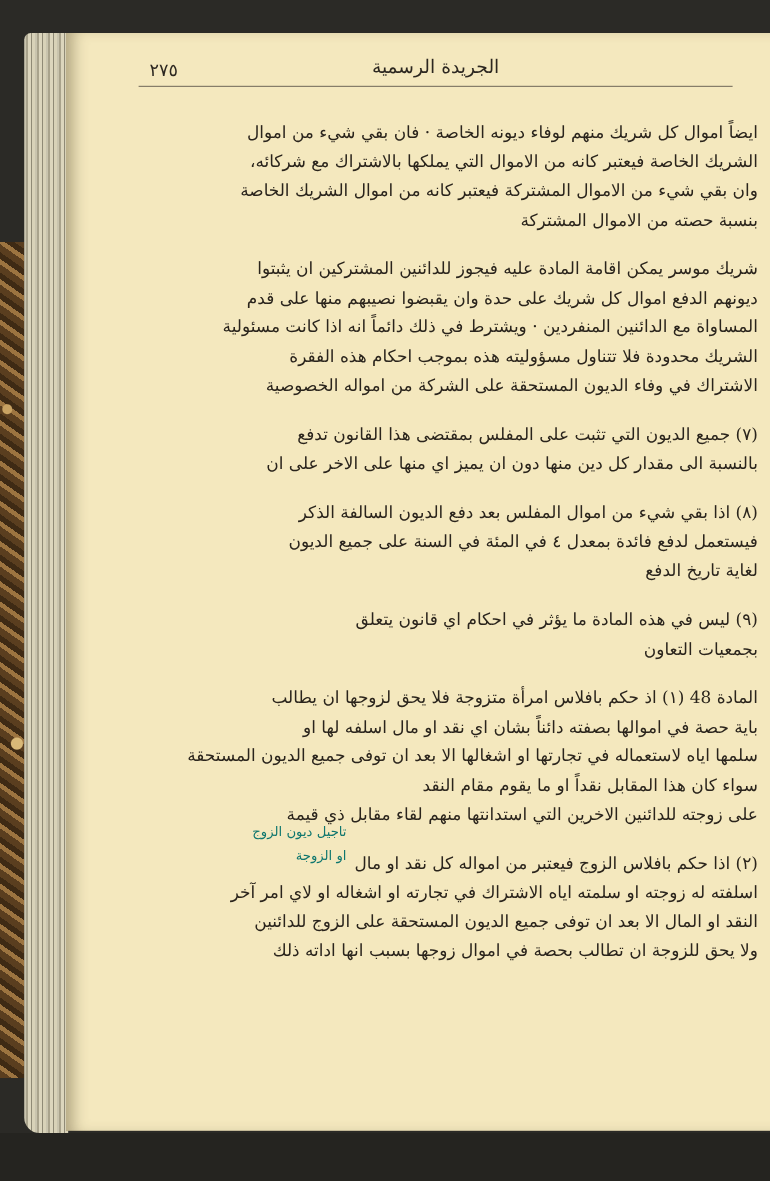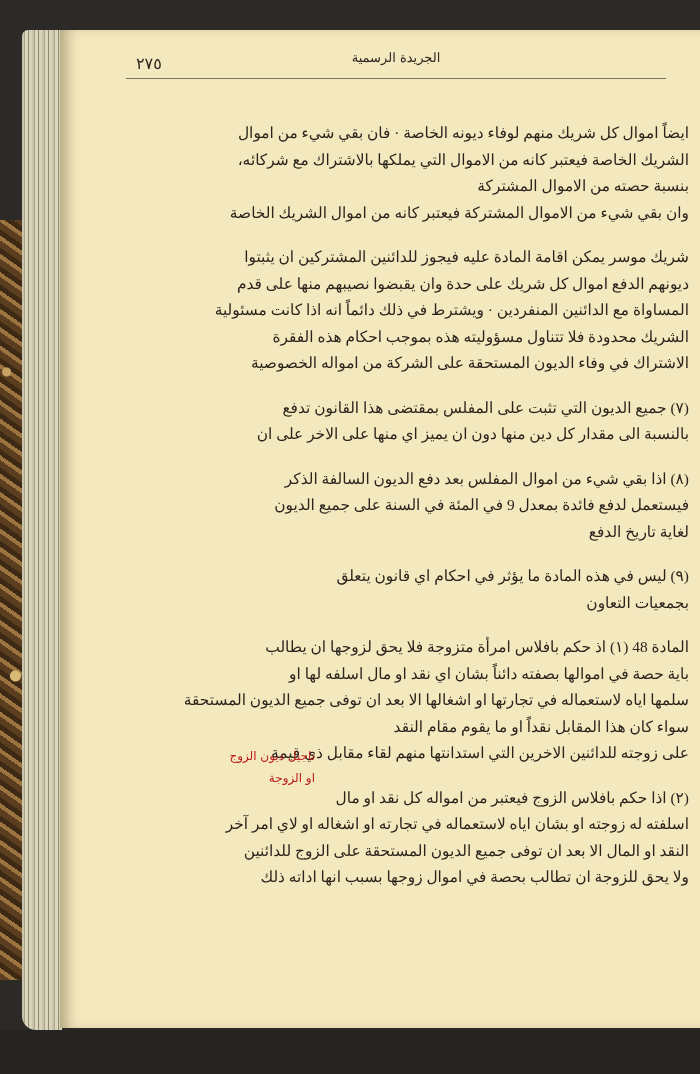--- a/index.html
+++ b/index.html
@@ -9,78 +9,78 @@
       radial-gradient(circle at 70% 60%,#d9b978 0 5px,transparent 6px),
       repeating-linear-gradient(35deg,#5a3e1f 0 6px,#9c7440 6px 10px,#3e2a14 10px 15px);}
   .edges{position:absolute;left:22px;top:30px;width:40px;height:1000px;
     background:repeating-linear-gradient(90deg,#c9c4ae 0 2px,#a9a38c 2px 3px,#dcd6bd 3px 6px,#8f8a76 6px 7px,#d8d2b8 7px 10px);
     border-radius:6px 0 0 14px;}
   .page{position:absolute;left:60px;top:30px;width:640px;height:998px;background:#f4e8be;
     box-shadow:inset 12px 0 14px -6px rgba(90,80,50,.45);}
   .page-inner{position:relative;width:100%;height:100%;}
   .header{position:absolute;left:66px;top:8px;width:540px;height:28px;border-bottom:1px solid #7b7260;margin-top:12px;}
   .page-num{position:absolute;left:10px;top:4px;font-size:16px;color:#2c2720;}
-  .running-title{position:absolute;left:0;right:0;text-align:center;top:0;font-size:13px;color:#2c2720;}
+  .running-title{position:absolute;left:0;right:0;text-align:center;top:0;font-size:17px;color:#2c2720;}
   .body{position:absolute;left:183px;top:73px;width:446px;direction:rtl;color:#2a241c;font-size:15.4px;line-height:26.5px;}
-  .para{margin:17px 0 18px 0;text-align:justify;text-align-last:right;font-family:Liberation Serif, serif;}
+  .para{margin:4px 0 18px 0;text-align:justify;text-align-last:right;}
   .line{display:block;white-space:nowrap;}
-  .margin-note{position:absolute;left:85px;top:715px;width:170px;direction:rtl;font-size:12px;line-height:22px;color:#b91c1c;text-align:right;}
+  .margin-note{position:absolute;left:85px;top:715px;width:170px;direction:rtl;font-size:12px;line-height:22px;color:#0f766e;text-align:right;}
   .bottom-bg{position:absolute;left:0;top:1030px;width:700px;height:44px;background:#252420;}
 </style>
 </head>
 <body>
 
 <div></div>
 <div class="cover"></div>
 <div class="edges"></div>
 
 <div class="page">
   <div class="page-inner">
     <div class="header">
       <span class="page-num">٢٧٥</span>
       <div class="running-title">الجريدة الرسمية</div>
     </div>
 
     <div class="body">
       <div class="para">
         <span class="line">ايضاً اموال كل شريك منهم لوفاء ديونه الخاصة · فان بقي شيء من اموال</span>
         <span class="line">الشريك الخاصة فيعتبر كانه من الاموال التي يملكها بالاشتراك مع شركائه،</span>
+        <span class="line">وان بقي شيء من الاموال المشتركة فيعتبر كانه من اموال الشريك الخاصة</span>
         <span class="line">بنسبة حصته من الاموال المشتركة</span>
-        <span class="line">وان بقي شيء من الاموال المشتركة فيعتبر كانه من اموال الشريك الخاصة</span>
       </div>
       <div class="para">
         <span class="line">شريك موسر يمكن اقامة المادة عليه فيجوز للدائنين المشتركين ان يثبتوا</span>
         <span class="line">ديونهم الدفع اموال كل شريك على حدة وان يقبضوا نصيبهم منها على قدم</span>
         <span class="line">المساواة مع الدائنين المنفردين · ويشترط في ذلك دائماً انه اذا كانت مسئولية</span>
         <span class="line">الشريك محدودة فلا تتناول مسؤوليته هذه بموجب احكام هذه الفقرة</span>
         <span class="line">الاشتراك في وفاء الديون المستحقة على الشركة من امواله الخصوصية</span>
       </div>
       <div class="para">
         <span class="line">(٧)   جميع الديون التي تثبت على المفلس بمقتضى هذا القانون تدفع</span>
         <span class="line">بالنسبة الى مقدار كل دين منها دون ان يميز اي منها على الاخر على ان</span>
       </div>
       <div class="para">
         <span class="line">(٨)   اذا بقي شيء من اموال المفلس بعد دفع الديون السالفة الذكر</span>
-        <span class="line">فيستعمل لدفع فائدة بمعدل 9 في المئة في السنة على جميع الديون</span>
+        <span class="line">فيستعمل لدفع فائدة بمعدل ٤ في المئة في السنة على جميع الديون</span>
         <span class="line">لغاية تاريخ الدفع</span>
       </div>
       <div class="para">
         <span class="line">(٩)   ليس في هذه المادة ما يؤثر في احكام اي قانون يتعلق</span>
         <span class="line">بجمعيات التعاون</span>
       </div>
       <div class="para">
         <span class="line">المادة 48 (١)   اذ حكم بافلاس امرأة متزوجة فلا يحق لزوجها ان يطالب</span>
         <span class="line">باية حصة في اموالها بصفته دائناً بشان اي نقد او مال اسلفه لها او</span>
         <span class="line">سلمها اياه لاستعماله في تجارتها او اشغالها الا بعد ان توفى جميع الديون المستحقة</span>
         <span class="line">سواء كان هذا المقابل نقداً او ما يقوم مقام النقد</span>
         <span class="line">على زوجته للدائنين الاخرين التي استدانتها منهم لقاء مقابل ذي قيمة</span>
       </div>
       <div class="para">
         <span class="line">(٢)   اذا حكم بافلاس الزوج فيعتبر من امواله كل نقد او مال</span>
-        <span class="line">اسلفته له زوجته او بشان اياه لاستعماله في تجارته او اشغاله او لاي امر آخر</span>
+        <span class="line">اسلفته له زوجته او سلمته اياه الاشتراك في تجارته او اشغاله او لاي امر آخر</span>
         <span class="line">النقد او المال الا بعد ان توفى جميع الديون المستحقة على الزوج للدائنين</span>
         <span class="line">ولا يحق للزوجة ان تطالب بحصة في اموال زوجها بسبب انها اداته ذلك</span>
       </div>
     </div>
 
     <div class="margin-note">
       <span class="line">تاجيل ديون الزوج</span>
       <span class="line">او الزوجة</span>
     </div>
   </div>

